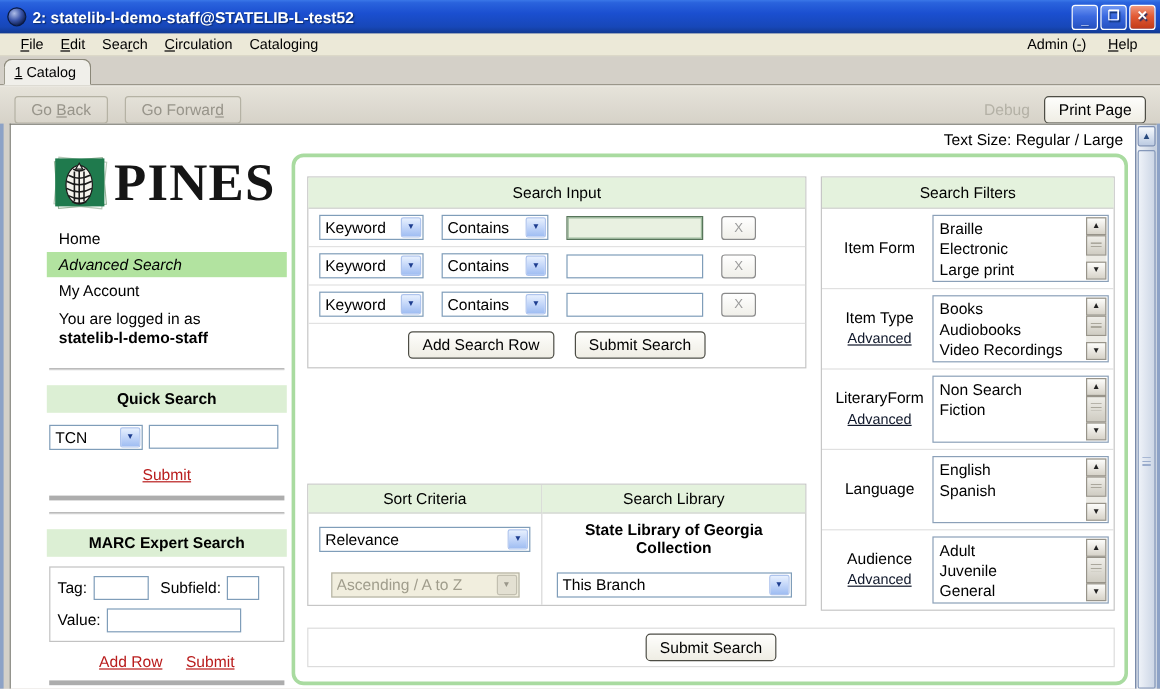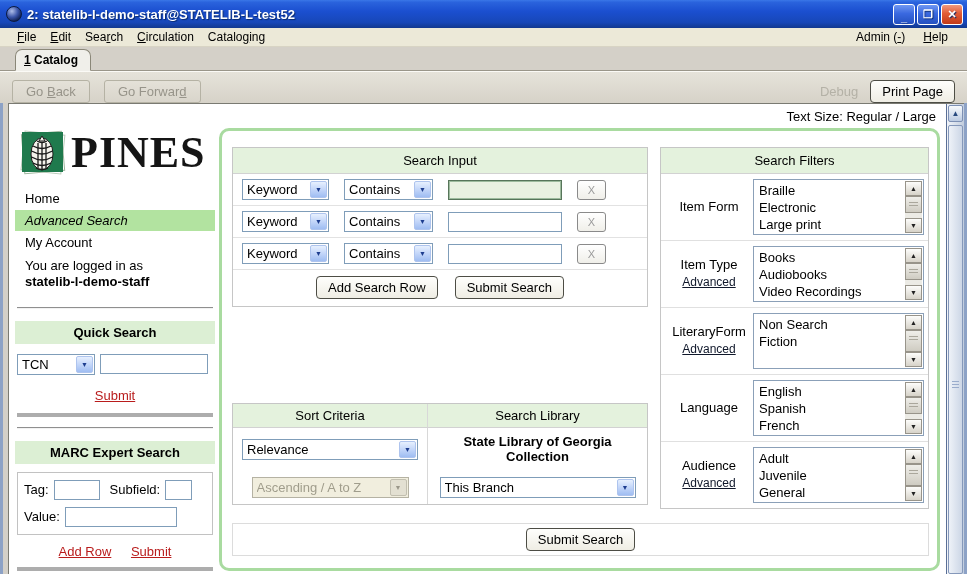--- a/index.html
+++ b/index.html
@@ -24,39 +24,39 @@
   
   .menubar { height:19px; flex:0 0 19px; background:#ece9d8; display:flex; align-items:center;
     font-size:12px; padding:0 10px; border-bottom:1px solid #d8d4c4; }
   .menu-item { padding:1px 7px; cursor:default; }
   .menu-spacer { flex:1; }
   .menu-right .menu-item { padding:1px 9px; }
   .menu-right { display:flex; }
 
   
   .tabrow { height:24px; flex:0 0 24px; background:#d4d0c8; position:relative; border-bottom:1px solid #9a968a; }
-  .tab { position:absolute; left:15px; bottom:-1px; background:#f0efea; border:1px solid #8a8778; border-bottom:1px solid #f0efea;
-    border-radius:7px 7px 0 0; padding:3px 12px 3px 8px; font-size:12px;font-weight:bold; }
+  .tab { position:absolute; left:3px; bottom:-1px; background:#f0efea; border:1px solid #8a8778; border-bottom:1px solid #f0efea;
+    border-radius:7px 7px 0 0; padding:3px 12px 3px 8px; font-size:12px; }
 
   
   .toolbar { height:32px; flex:0 0 32px; background:linear-gradient(180deg,#e6e3da,#d6d2c8); display:flex; align-items:flex-end; padding:0 12px; border-top:1px solid #fbfaf6; }
   .tbtn-disabled { color:#97948a; background:linear-gradient(180deg,#e4e1d8,#d9d5cb); border:1px solid #b5b2a4; border-radius:3px;
     padding:3px 13px; font-size:13px; margin-right:14px; }
   .toolbar-right { margin-left:auto; display:flex; align-items:center; gap:12px; }
   .debug-text { color:#b4b1a6; font-size:13px; }
   .btn { background:linear-gradient(180deg,#fefefc,#efede4); border:1px solid #4d4d45; border-radius:4px; padding:3px 11px; font-size:13px; cursor:default; }
 
   
   .main-wrap { flex:1; display:flex; background:#d4d0c8; padding-left:5px; border-left:3px solid #8da2c6; border-right:3px solid #8da2c6; min-height:0; }
   .content { flex:1; display:flex; background:#fff; border-top:1px solid #7a7a72; border-left:1px solid #7a7a72; min-width:0; }
   .page { flex:1; min-width:0; position:relative; }
   .textsize { text-align:right; padding:5px 10px 0 0; font-size:13px; }
 
   .layout { display:flex; align-items:flex-start; }
-  .sidebar { width:206px; flex:0 0 206px; padding:2px 0 0 6px; }
+  .sidebar { width:206px; flex:0 0 206px; padding:2px 0 0 6px;margin-left:24px; }
   .main-panel { flex:1; padding:4px 6px 0 4px; min-width:0; }
 
   
   .logo-row { display:flex; align-items:center; margin:2px 0 10px 2px; }
   .logo-mark { width:52px; height:50px; flex:0 0 52px; }
   .logo-text { font-family:"Liberation Serif",serif; font-weight:bold; font-size:44px; letter-spacing:1px; color:#151515; line-height:1; margin-left:2px; }
   .nav-item { padding:3px 10px; margin:1px 0; cursor:default; }
   .nav-item.active { background:#b2e3a0;font-style:italic; }
   .login-block { padding:4px 10px 2px; line-height:1.25; }
   .login-user { font-weight:bold; }
@@ -384,21 +384,20 @@
                       </div>
                     </div>
 
                     <div class="filter-row">
                       <div class="filter-label">
                         <div>Language</div>
                       </div>
                       <div class="listbox">
                         <div class="lb-opt">English</div>
                         <div class="lb-opt">Spanish</div>
-                        <div class="lb-opt">French</div>
                         <div class="lb-scroll">
                           <div class="sb-btn">▲</div>
                           <div class="sb-thumb"></div>
                           <div class="sb-track"></div>
                           <div class="sb-btn">▼</div>
                         </div>
                       </div>
                     </div>
 
                     <div class="filter-row" style="border-bottom:none">

